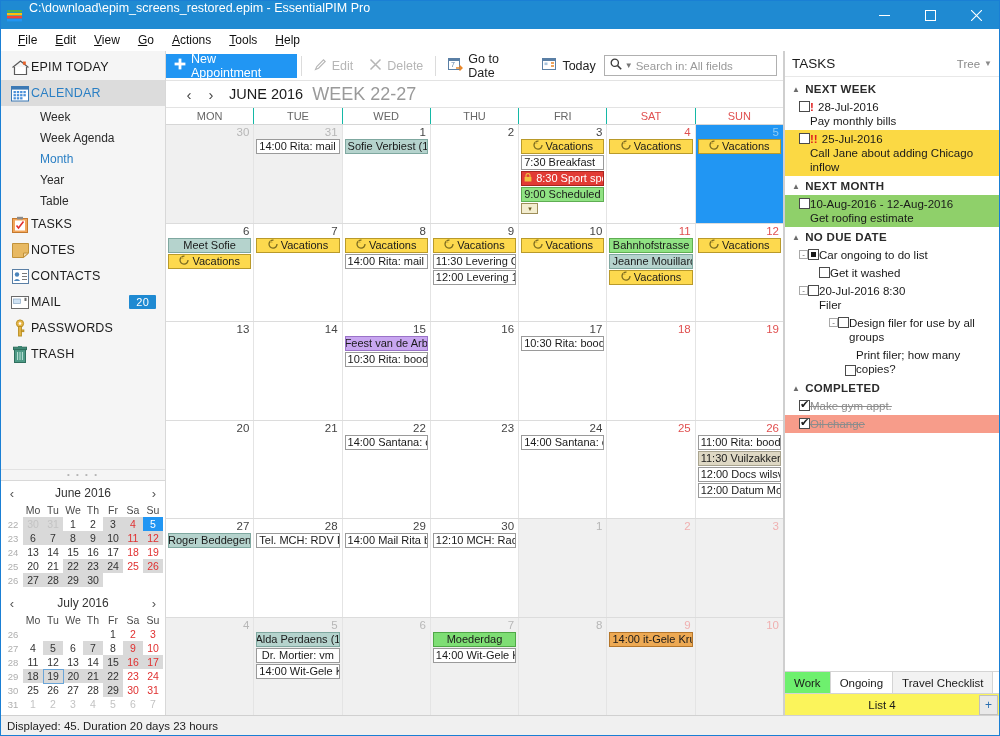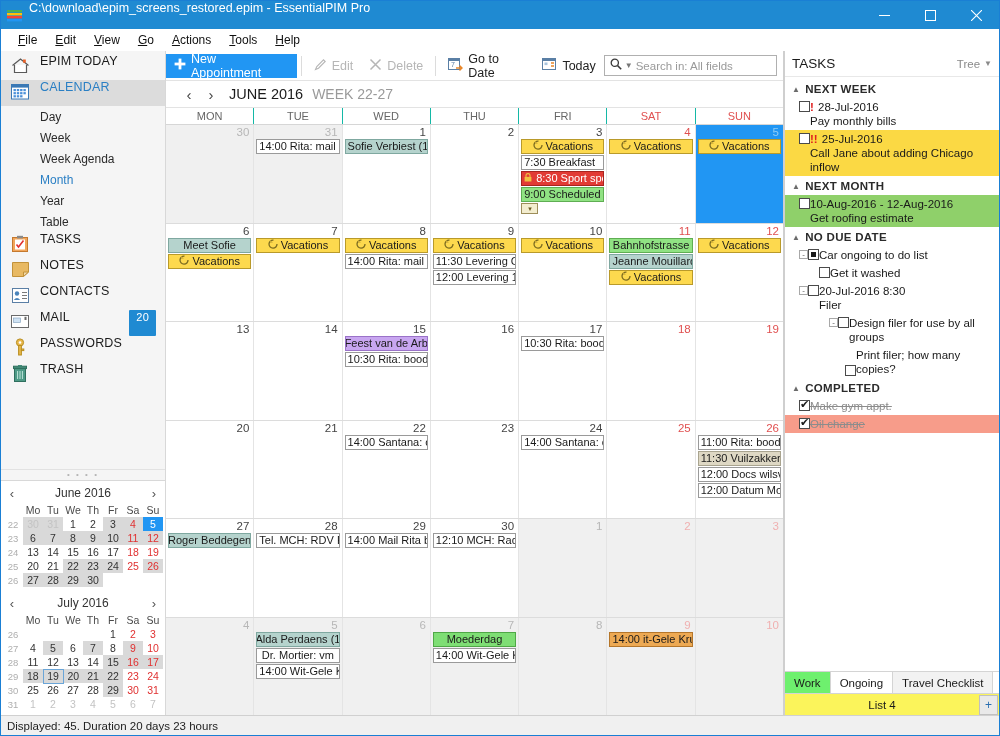--- a/index.html
+++ b/index.html
@@ -30,21 +30,21 @@
   .menuitem { padding:2px 9px; font-size:12px; color:#111; }
   .menuitem u { text-decoration:underline; }
 
   
   .body { flex:1; display:flex; min-height:0; background:#f0f0f0; }
 
   
   .sidebar { width:165px; flex:0 0 165px; background:#f5f5f5; border-right:1px solid #d8d8d8;
              display:flex; flex-direction:column; }
   .nav { padding-top:3px; }
-  .nav-item { height:26px; display:flex; padding-left:8px; gap:9px;
+  .nav-item { height:26px; display:flex; align-items:center; padding-left:8px; gap:0;
               font-size:12.5px; color:#1b1b1b; letter-spacing:.2px; }
   .nav-item.sel { background:#dcdcdc; color:#2a7fc4; }
   .nav-ico { width:22px; height:22px; display:flex; align-items:center; justify-content:center; flex:0 0 22px; }
   .nav-ico svg { display:block; }
   .nav-label { flex:1; white-space:nowrap; }
   .nav-badge { background:#1f8ad2; color:#fff; font-size:11px; padding:1px 7px;
                margin-right:9px; border-radius:1px; }
   .sub-item { height:21px; display:flex; align-items:center; padding-left:39px;
               font-size:12px; color:#2b2b2b; }
   .sub-item.sel { color:#2a7fc4; }
@@ -85,21 +85,21 @@
   .tb-spacer { flex:1; }
   .search { width:178px; height:21px; border:1px solid #b0b0b0; background:#fff;
             display:flex; align-items:center; gap:3px; padding:0 5px; margin-right:6px; }
   .search .ph { color:#9a9a9a; font-size:11.5px; white-space:nowrap; overflow:hidden; }
   .search .cv { color:#777; font-size:8px; }
 
   .datebar { height:26px; flex:0 0 26px; display:flex; align-items:center; gap:0;
              padding-left:12px; background:#fff; }
   .navarrow { width:22px; text-align:center; font-size:15px; color:#444; }
   .mtitle { font-size:14.5px; color:#1a1a1a; margin-left:7px; }
-  .wrange { font-size:14px; color:#9a9a9a; margin-left:9px; }
+  .wrange { font-size:18px; color:#9a9a9a; margin-left:9px; }
 
   .dowrow { height:18px; flex:0 0 18px; display:flex; border-top:1px solid #e3e3e3;
             border-bottom:1px solid #d6d6d6; background:#fff; }
   .dow { flex:1; text-align:center; font-size:11px; color:#666; line-height:17px;
          border-right:1px solid #14b8a6; }
   .dow:last-child { border-right:none; }
   .dow.we { color:#e05050; }
 
   .grid { flex:1; display:flex; flex-direction:column; min-height:0; }
   .wrow { flex:1; display:flex; border-bottom:1px solid #dcdcdc; min-height:0; }
@@ -259,23 +259,20 @@
                 <rect x="2.5" y="12.2" width="2.4" height="2.2"></rect>
                   <rect x="5.8" y="12.2" width="2.4" height="2.2"></rect>
                 <rect x="9.1" y="12.2" width="2.4" height="2.2"></rect>
               </g>
             </svg>
           </span>
           <span class="nav-label">CALENDAR</span>
         </div>
 
         <div class="sub-item">
-          <span>Day</span>
-          </div>
-        <div class="sub-item">
           <span>Week</span>
           </div>
         <div class="sub-item">
           <span>Week Agenda</span>
           </div>
         <div class="sub-item sel">
           <span>Month</span>
           </div>
         <div class="sub-item">
           <span>Year</span>

